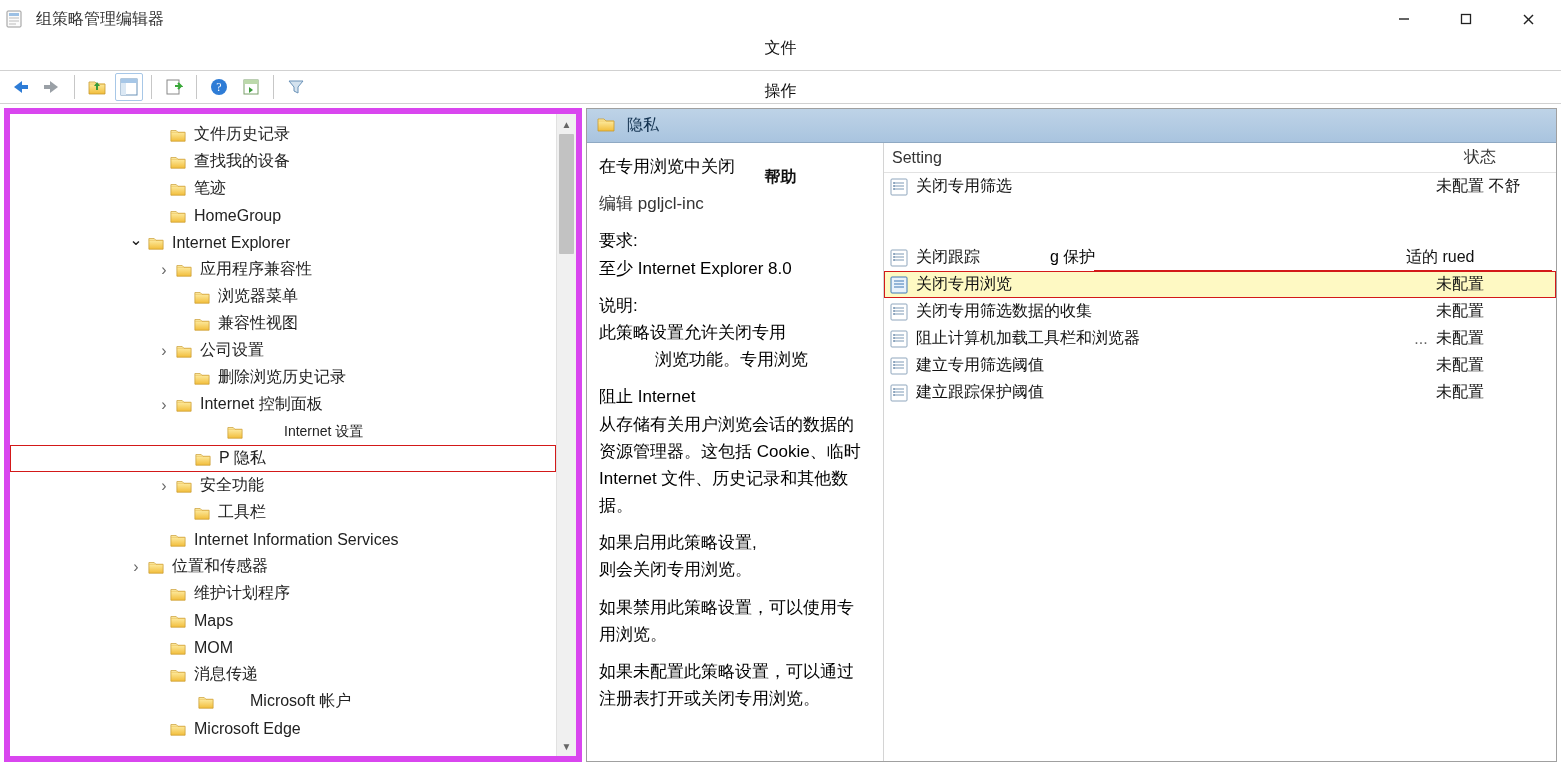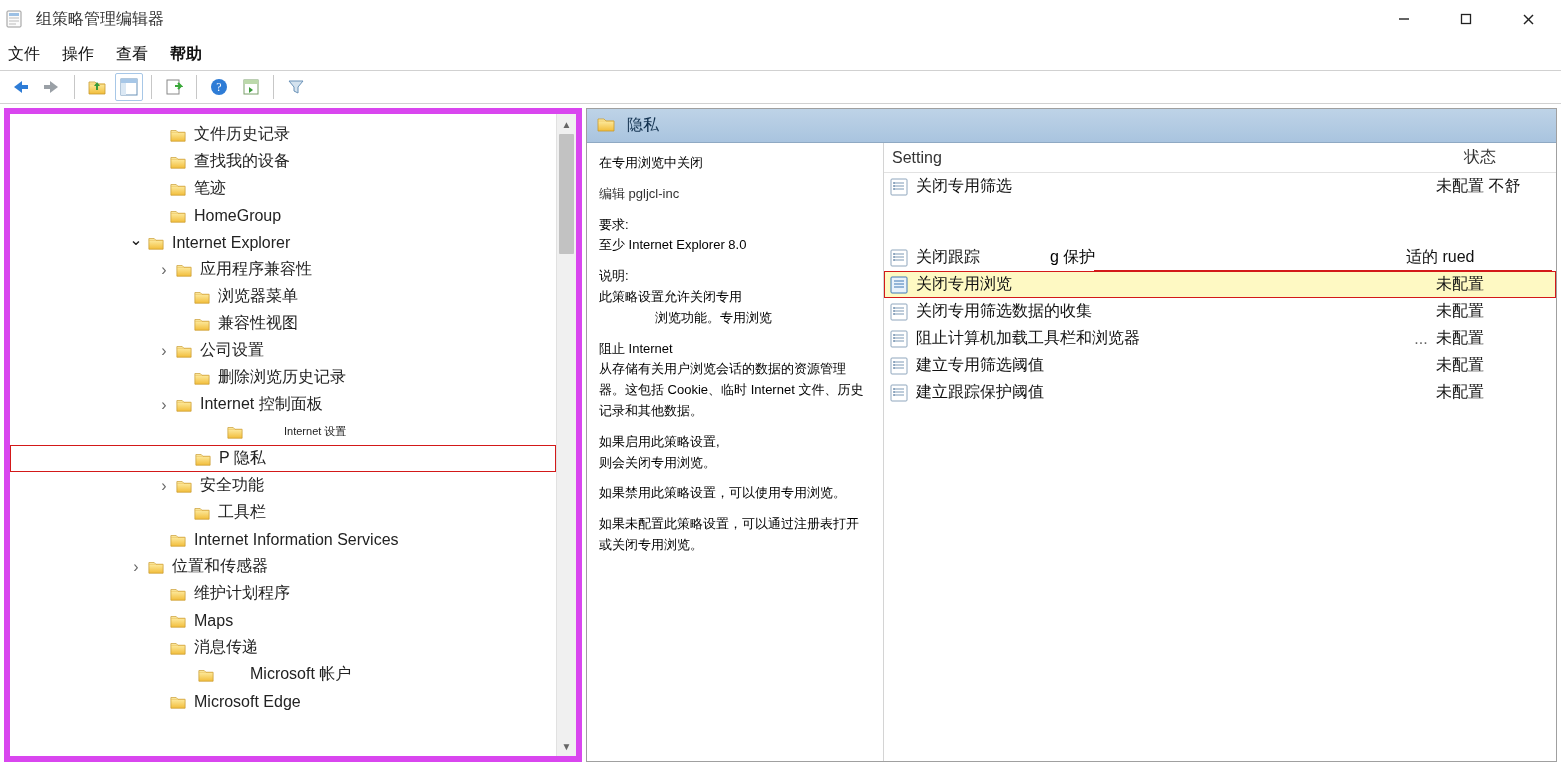--- a/index.html
+++ b/index.html
@@ -26,20 +26,21 @@
   .win-btns { display:flex; }
   .win-btn { width: 62px; height:32px; display:flex;align-items:center;justify-content:center; }
 
   
   .menubar {
     display:flex; align-items:center;
     height: 32px;
     padding: 0 8px;
     gap: 22px;
     background:#fff;
+    flex-direction:column;
   }
   .menubar .menu-item { color:#111; }
 
   
   .toolbar {
     display:flex; align-items:center;
     height: 34px;
     padding: 2px 6px;
     border-top: 1px solid #d1d1d1;
     border-bottom: 1px solid #d1d1d1;
@@ -107,21 +108,21 @@
     border-bottom:1px solid #8fa9c3;
   }
   .right-body{
     flex:1; display:flex; overflow:hidden;
   }
   .desc-pane{
     width:318px;
     padding:10px 14px 10px 12px;
     border-right:1px solid #d4d4d4;
     position:relative;
-    font-size:13px;
+    font-size:17px;
     line-height:1.6;
   }
   .desc-pane p{margin:0 0 10px 0;}
 
   
   .settings-pane{
     flex:1;
     display:flex;flex-direction:column;
     position:relative;
   }
@@ -369,21 +370,21 @@
         </div>
         <div class="tree-node" style="padding-left: 146px;">
           <span class="expander" style="font-size: 16px;">›</span>
           <span class="folder-icon">
             <svg width="18" height="16" viewBox="0 0 18 18">
               <use href="#folder-icon-g"></use>
             </svg>
           </span>
           <span class="lbl">Internet 控制面板</span>
         </div>
-        <div class="tree-node" style="padding-left: 164px; font-size: 11px; gap: 33px;">
+        <div class="tree-node" style="padding-left: 164px; font-size: 14px; gap: 33px;">
           <span class="expander"></span>
           <span class="folder-icon">
             <svg width="18" height="16" viewBox="0 0 18 18">
               <use href="#folder-icon-g"></use>
             </svg>
           </span>
           <span class="lbl">Internet 设置</span>
         </div>
         <div class="tree-node hl-red" style="padding-left: 164px;">
           <span class="expander"></span>
@@ -440,20 +441,29 @@
           <span class="lbl">维护计划程序</span>
         </div>
         <div class="tree-node" style="padding-left: 140px;">
           <span class="expander"></span>
           <span class="folder-icon">
             <svg width="18" height="16" viewBox="0 0 18 18">
               <use href="#folder-icon-g"></use>
             </svg>
           </span>
           <span class="lbl">Maps</span>
+        </div>
+        <div class="tree-node" style="padding-left: 140px;">
+          <span class="expander"></span>
+          <span class="folder-icon">
+            <svg width="18" height="16" viewBox="0 0 18 18">
+              <use href="#folder-icon-g"></use>
+            </svg>
+          </span>
+          <span class="lbl">MOM</span>
         </div>
         <div class="tree-node" style="padding-left: 140px;">
           <span class="expander"></span>
           <span class="folder-icon">
             <svg width="18" height="16" viewBox="0 0 18 18">
               <use href="#folder-icon-g"></use>
             </svg>
           </span>
           <span class="lbl">消息传递</span>
         </div>

